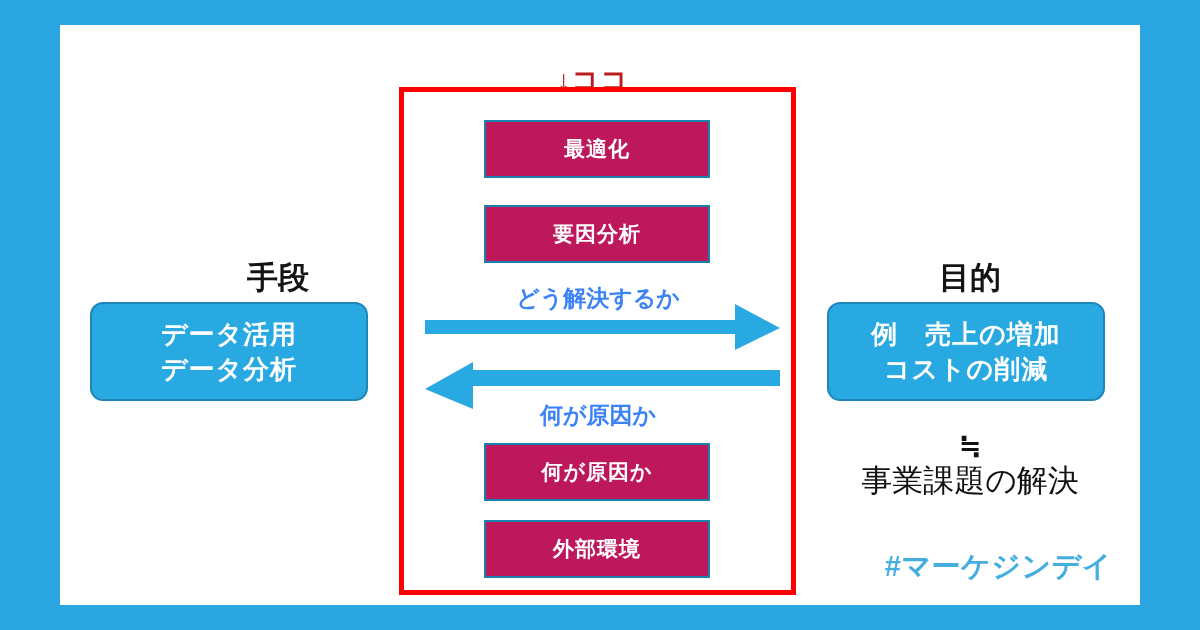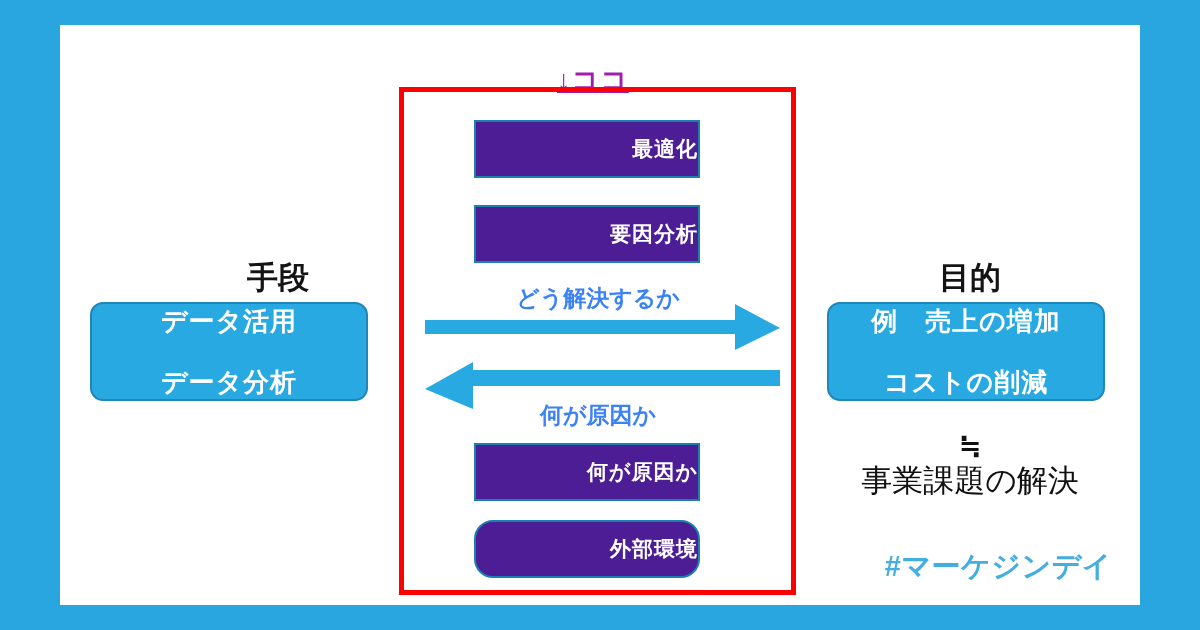--- a/index.html
+++ b/index.html
@@ -38,24 +38,23 @@
     white-space: nowrap;
   }
 
   
   .anno-koko {
     position: absolute;
     left: 497px;
     top: 37px;
     font-size: 27px;
     font-weight: 600;
-    color: #a21caf;
-    white-space: nowrap;
-    letter-spacing: 1px;
-    text-decoration: underline;
+    color: #b91c1c;
+    white-space: nowrap;
+    letter-spacing: 1px;
   }
   .red-frame {
     position: absolute;
     left: 339px;
     top: 62px;
     width: 397px;
     height: 508px;
     border: 5px solid #FF0000;
     box-sizing: border-box;
     background: transparent;
@@ -77,21 +76,21 @@
   .round-box {
     position: absolute;
     background: #29A9E1;
     border: 2px solid #1E86B8;
     border-radius: 13px;
     box-sizing: border-box;
     color: #ffffff;
     display: flex;
     flex-direction: column;
     align-items: center;
-    justify-content: space-between;
+    justify-content: center;
     font-size: 26px;
     font-weight: 700;
     line-height: 1.32;
     letter-spacing: 1px;
     text-align: center;
   }
   #box-shudan  { left: 30px;  top: 277px; width: 278px; height: 99px; }
   #box-mokuteki{ left: 767px; top: 277px; width: 278px; height: 99px; }
   .round-box .line { display: block; white-space: pre; }
 
@@ -126,38 +125,38 @@
     font-size: 29px;
     font-weight: 700;
     color: #45AEE0;
     white-space: nowrap;
     letter-spacing: 0.5px;
   }
 
   
   .sq-box {
     position: absolute;
-    background: #4c1d95;
+    background: #be185d;
     border: 2px solid #1B7FAF;
     box-sizing: border-box;
     color: #ffffff;
     display: flex;
     align-items: center;
-    justify-content: flex-end;
+    justify-content: center;
     font-size: 21px;
     font-weight: 700;
     letter-spacing: 1px;
     width: 226px;
     height: 58px;
-    left: 414px;
+    left: 424px;
   }
   #sq-saitekika  { top: 95px; }
   #sq-youinbunseki { top: 180px; }
   #sq-jigyoukouzou { top: 418px; }
-  #sq-gaibukankyou { top: 495px; border-radius: 19px; }
+  #sq-gaibukankyou { top: 495px; }
 
   
   .arrow-wrap {
     position: absolute;
     left: 365px;
     width: 355px;
     height: 50px;
   }
   #arrow-right-wrap { top: 277px; }
   #arrow-left-wrap  { top: 337px; }

